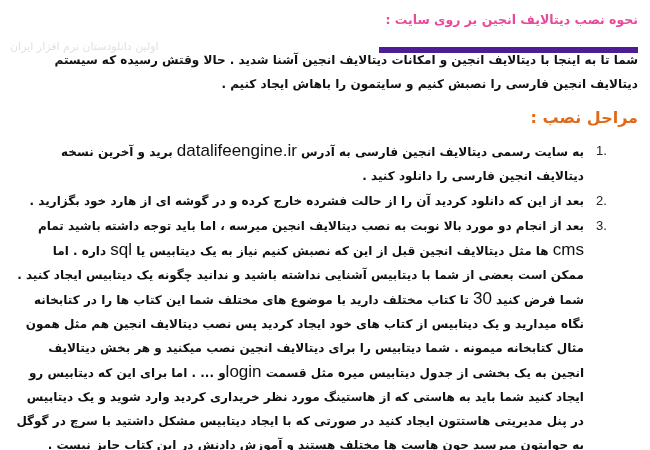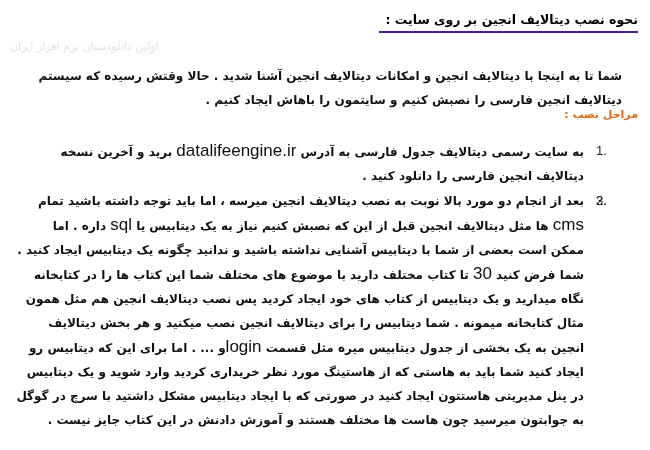--- a/index.html
+++ b/index.html
@@ -22,42 +22,42 @@
       width: 650px;
       height: 450px;
       direction: rtl;
     }
     .title {
       position: absolute;
       right: 12px;
       top: 12px;
       font-size: 12.5px;
       font-weight: bold;
-      color: #000000;
-      padding-bottom: 4px;
-      border-bottom: 2px solid #4c1d95;
+      color: #ec4899;
+      padding-bottom: 20px;
+      border-bottom: 6px solid #4c1d95;
       padding-left: 6px;
       white-space: nowrap;
     }
     .intro {
       position: absolute;
       right: 12px;
       left: 16px;
       top: 48px;
       font-size: 12px;
       font-weight: bold;
       line-height: 24px;
       color: #111;
       text-align: right;
     }
     .steps-heading {
       position: absolute;
       right: 12px;
       top: 108px;
-      font-size: 11px;
+      font-size: 16px;
       font-weight: bold;
       color: #e06a1a;
       white-space: nowrap;
     }
     .steps {
       position: absolute;
       right: 0;
       left: 16px;
       top: 139px;
       margin: 0;
@@ -119,31 +119,32 @@
       white-space: nowrap;
     }
   </style>
 </head>
 <body>
 
 <div class="page">
 
   <div class="title">نحوه نصب دیتالایف انجین بر روی سایت :</div>
 
-  <p class="intro" style="margin:16px;">شما تا به اینجا با دیتالایف انجین و امکانات دیتالایف انجین آشنا شدید . حالا وقتش رسیده که سیستم دیتالایف انجین فارسی را نصبش کنیم و سایتمون را باهاش ایجاد کنیم .</p>
+  <p class="intro" style="margin:0;">شما تا به اینجا با دیتالایف انجین و امکانات دیتالایف انجین آشنا شدید . حالا وقتش رسیده که سیستم دیتالایف انجین فارسی را نصبش کنیم و سایتمون را باهاش ایجاد کنیم .</p>
 
   <div class="steps-heading">مراحل نصب :</div>
 
   <ol class="steps">
     <li class="step">
       <span class="step-num">1.</span>
-      <span>به سایت رسمی دیتالایف جدول فارسی به آدرس </span><span class="latin">datalifeengine.ir</span><span> برید و آخرین نسخه دیتالایف انجین فارسی را دانلود کنید .</span>
+      <span>به سایت رسمی دیتالایف انجین فارسی به آدرس </span><span class="latin">datalifeengine.ir</span><span> برید و آخرین نسخه دیتالایف انجین فارسی را دانلود کنید .</span>
     </li>
     <li class="step">
       <span class="step-num">2.</span>
+      <span>بعد از این که دانلود کردید آن را از حالت فشرده خارج کرده و در گوشه ای از هارد خود بگزارید .</span>
     </li>
     <li class="step">
       <span class="step-num">3.</span>
       <span>بعد از انجام دو مورد بالا نوبت به نصب دیتالایف انجین میرسه ، اما باید توجه داشته باشید تمام </span><span class="latin">cms</span><span> ها مثل دیتالایف انجین قبل از این که نصبش کنیم نیاز به یک دیتابیس یا </span><span class="latin">sql</span><span> داره . اما ممکن است بعضی از شما با دیتابیس آشنایی نداشته باشید و ندانید چگونه یک دیتابیس ایجاد کنید . شما فرض کنید </span><span class="latin">30</span><span> تا کتاب مختلف دارید با موضوع های مختلف شما این کتاب ها را در کتابخانه نگاه میدارید و یک دیتابیس از کتاب های خود ایجاد کردید پس نصب دیتالایف انجین هم مثل همون مثال کتابخانه میمونه . شما دیتابیس را برای دیتالایف انجین نصب میکنید و هر بخش دیتالایف انجین به یک بخشی از جدول دیتابیس میره مثل قسمت </span><span class="latin">login</span><span>و ... . اما برای این که دیتابیس رو ایجاد کنید شما باید به هاستی که از هاستینگ مورد نظر خریداری کردید وارد شوید و یک دیتابیس در پنل مدیریتی هاستتون ایجاد کنید در صورتی که با ایجاد دیتابیس مشکل داشتید با سرچ در گوگل به جوابتون میرسید چون هاست ها مختلف هستند و آموزش دادنش در این کتاب جایز نیست .</span>
     </li>
 
   </ol>
 
   <div class="watermark">
     <div class="wm-sub">اولین دانلودستان نرم افزار ایران</div>

